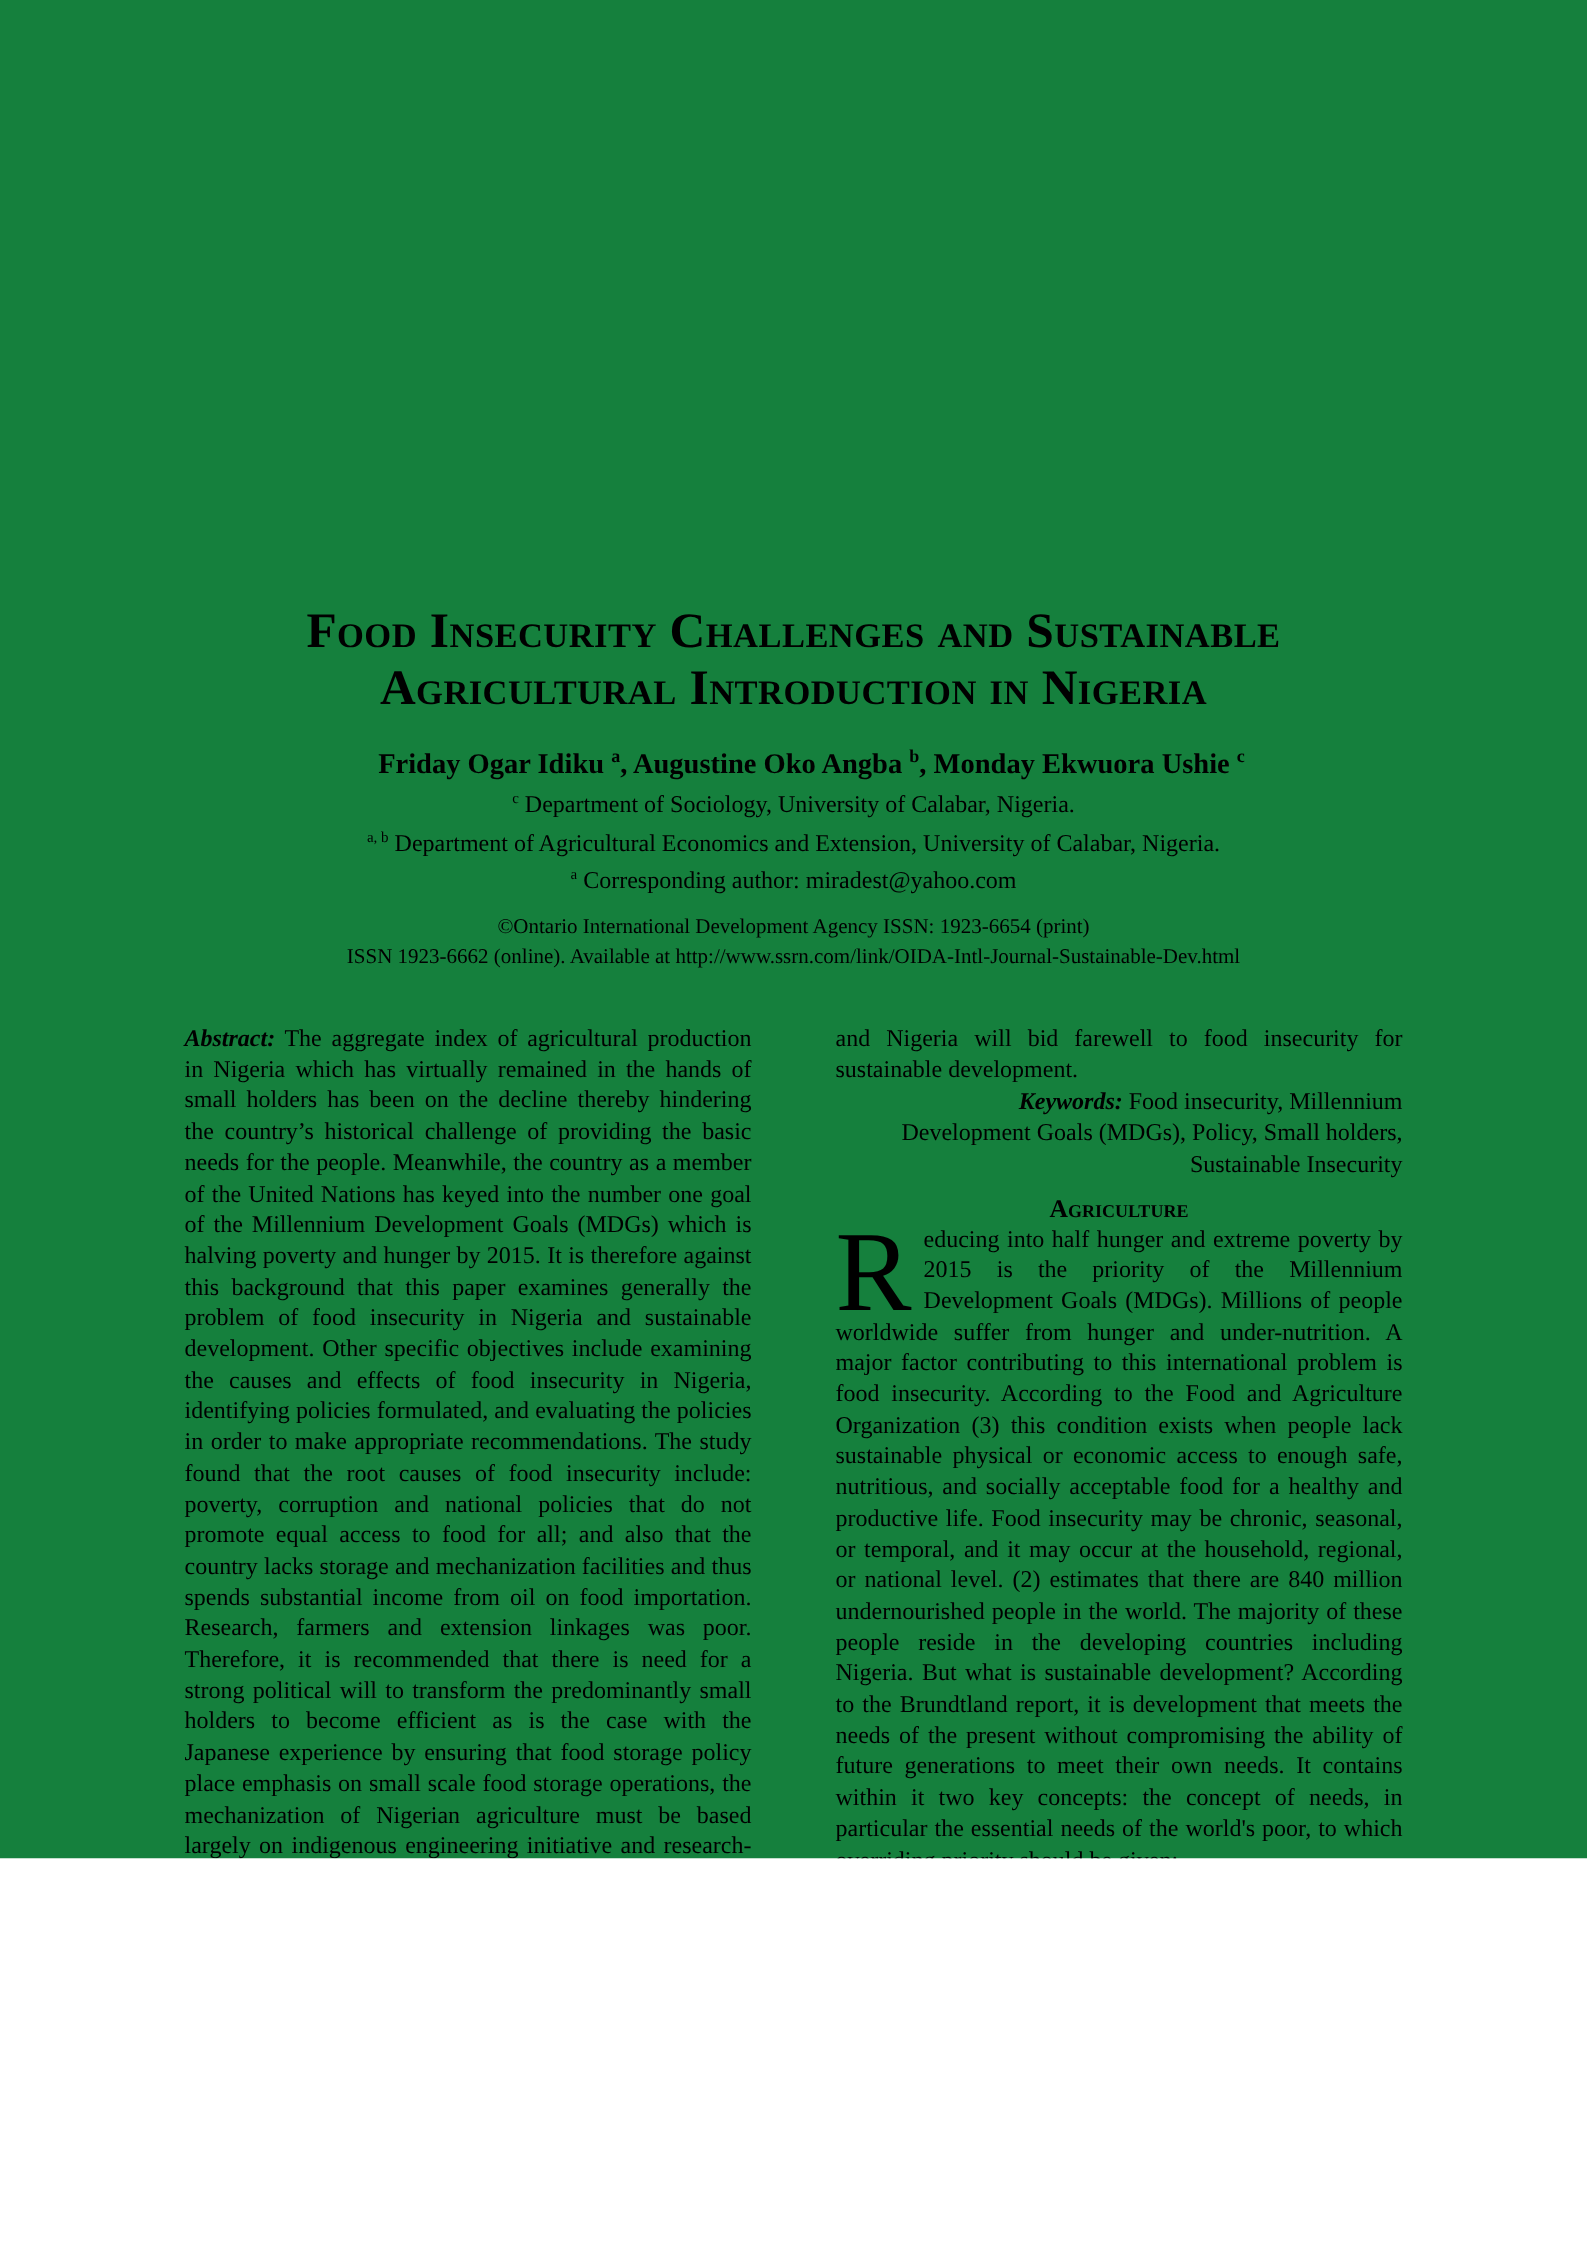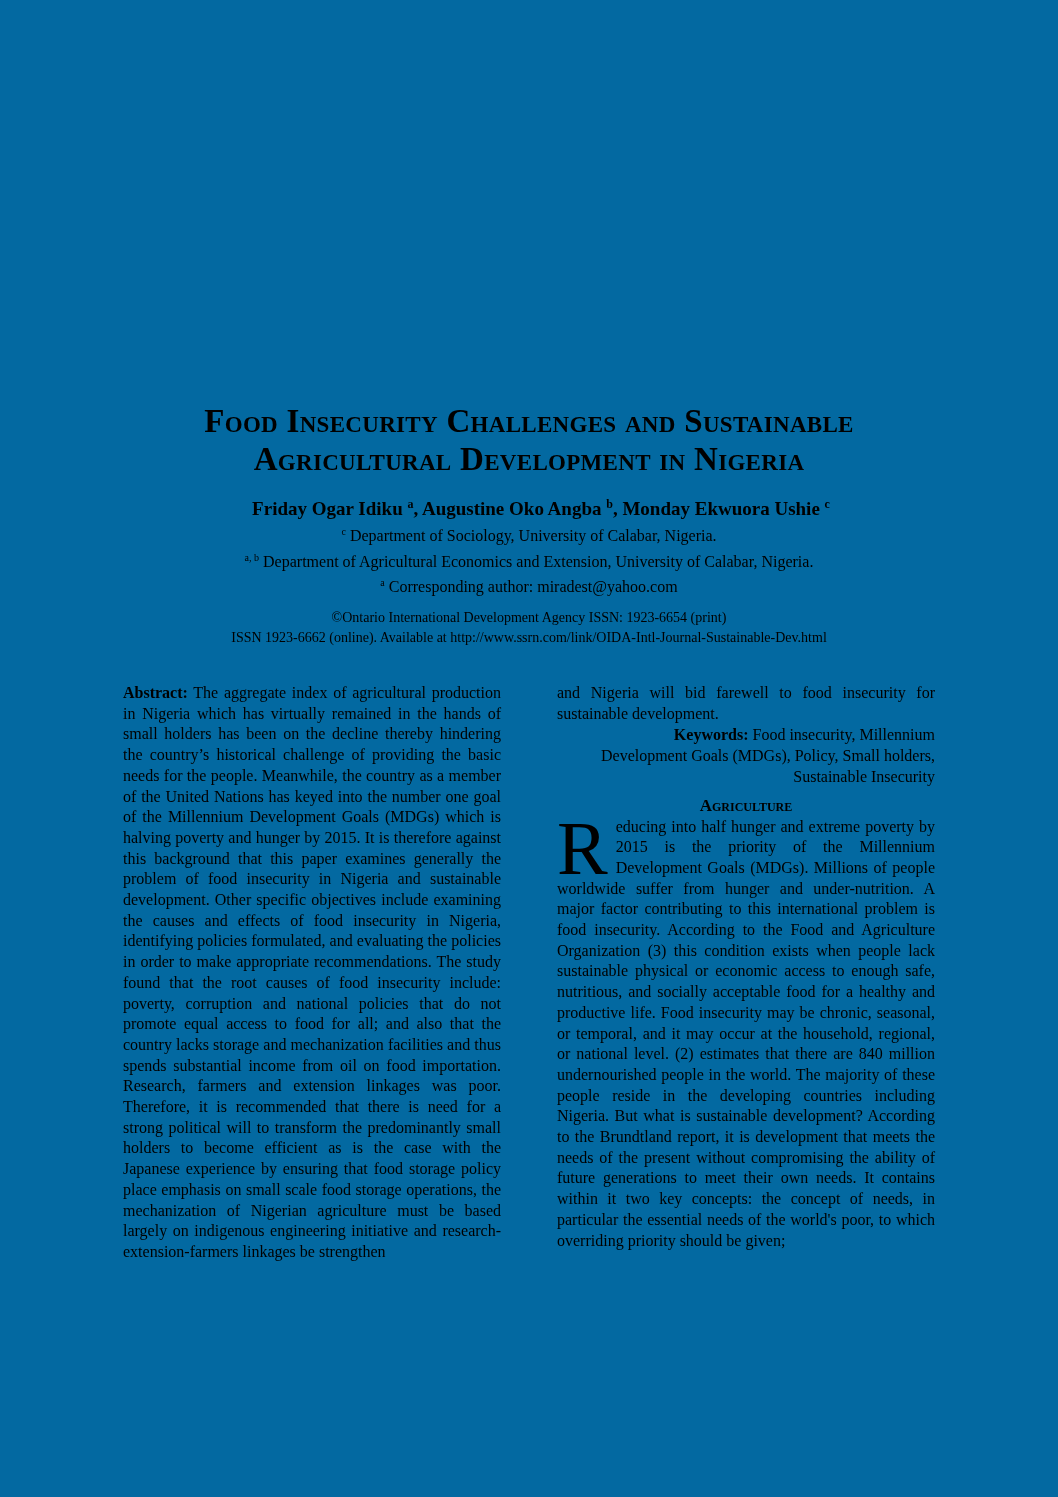--- a/index.html
+++ b/index.html
@@ -3,22 +3,22 @@
 <meta charset="utf-8">
 <style>
   html, body {
     margin: 0;
     padding: 0;
     background: #ffffff;
   }
   .page {
     position: relative;
     width: 1058px;
-    height: 1497px;
-    background: #0369a1;
+    height: 1239px;
+    background: #15803d;
     color: #000000;
     font-family: "Liberation Serif", serif;
     overflow: hidden;
   }
   .masthead {
     position: absolute;
     top: 402px;
     left: 0;
     width: 100%;
     text-align: center;
@@ -61,21 +61,21 @@
     display: flex;
     gap: 56px;
   }
   .col {
     width: 378px;
     font-size: 16px;
     line-height: 20.7px;
     text-align: justify;
   }
   .col p { margin: 0; }
-  .bold { font-weight: bold; }
+  .bold { font-weight: bold; font-style: italic; }
   .keywords-block {
     margin-top: 1px;
     text-align: right;
   }
   .section-heading {
     margin-top: 7px;
     text-align: center;
     font-variant: small-caps;
     font-weight: bold;
     font-size: 17px;
@@ -92,21 +92,21 @@
   }
 </style>
 </head>
 <body>
 
 <div class="page">
 
   <div class="masthead">
     <div class="title">
       <div>Food Insecurity Challenges and Sustainable</div>
-      <div>Agricultural Development in Nigeria</div>
+      <div>Agricultural Introduction in Nigeria</div>
     </div>
 
     <div class="authors"><span>Friday Ogar Idiku</span> <sup>a</sup><span>, </span><span>Augustine Oko Angba</span> <sup>b</sup><span>, </span><span>Monday Ekwuora Ushie</span> <sup>c</sup></div>
 
     <div class="affiliations">
       <div><sup>c</sup><span> Department of Sociology, University of Calabar, Nigeria.</span></div>
       <div><sup>a, b</sup><span> Department of Agricultural Economics and Extension, University of Calabar, Nigeria.</span></div>
       <div><sup>a</sup><span> Corresponding author: miradest@yahoo.com</span></div>
     </div>
 

